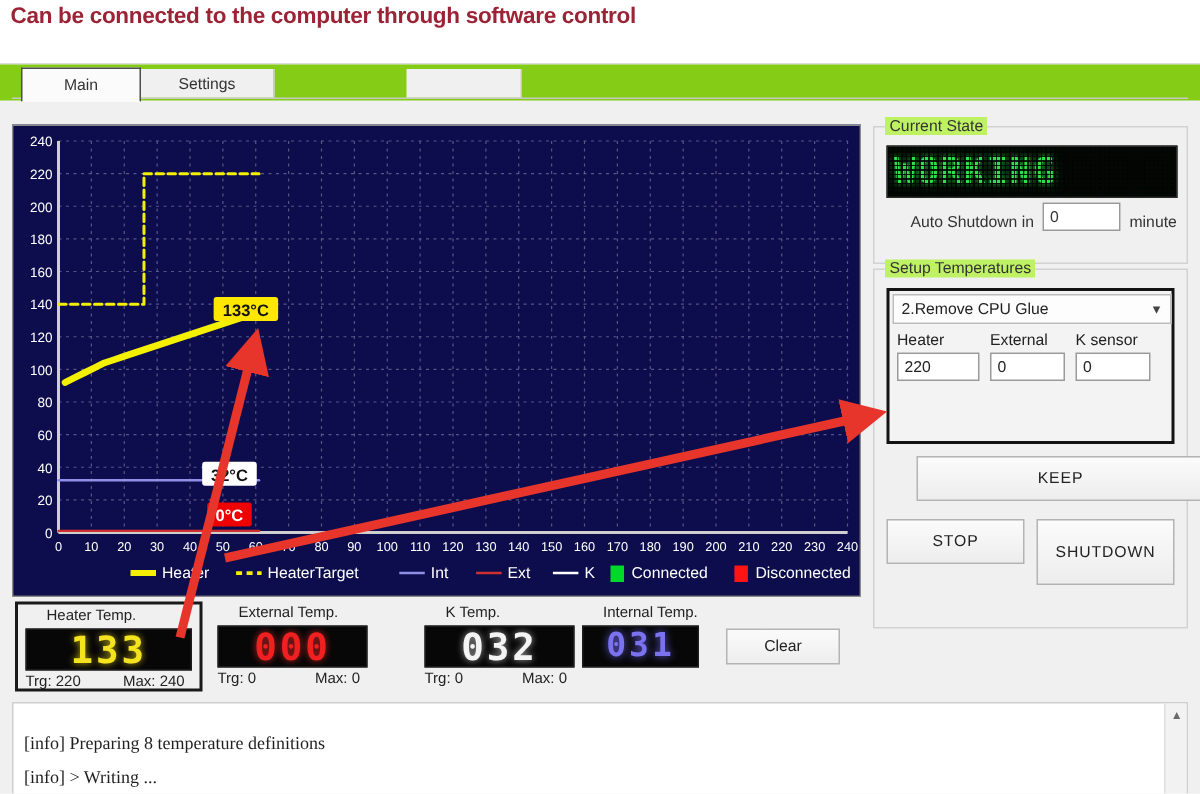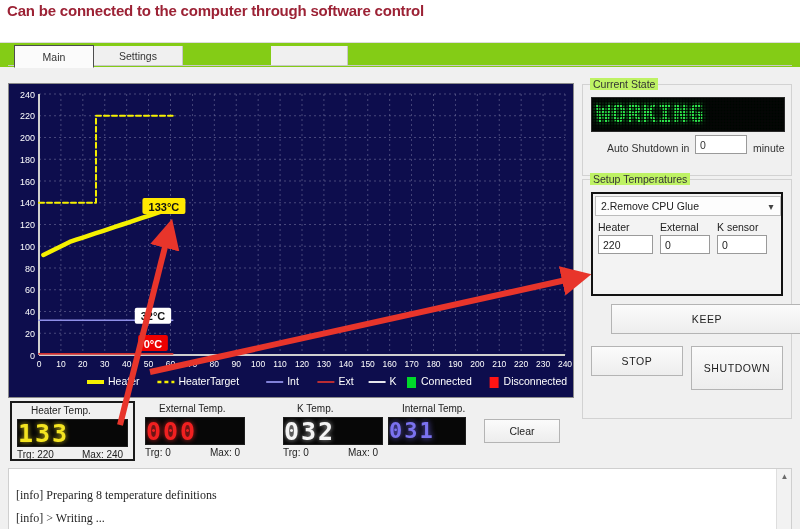--- a/index.html
+++ b/index.html
@@ -157,21 +157,21 @@
   .ro{
     position:absolute;top:358px;height:60px;
   }
   .ro-hl{
     border:2px solid #1a1a1a;background:#f0f0f0;box-sizing:border-box;
   }
   .ro-cap{position:absolute;left:19px;top:2px;font-size:10px;color:#222;white-space:nowrap;}
   .seg-box{
     position:absolute;left:5px;top:16px;
     background:#070707;border:1px solid #1d1d1d;box-sizing:border-box;
-    display:flex;align-items:center;
+    display:flex;align-items:center;justify-content:center;
     overflow:hidden;
   }
   .seg-txt{
     font-family:"DejaVu Sans Mono", monospace;
     font-size:25px;font-weight:700;letter-spacing:2px;line-height:1;
   }
   .seg-y{color:#f4e420;text-shadow:0 0 5px rgba(230,210,20,.8);}
   .seg-r{color:#f02020;text-shadow:0 0 5px rgba(240,40,40,.8);}
   .seg-w{color:#f4f4f4;text-shadow:0 0 5px rgba(230,230,230,.7);}
   .seg-b{color:#7b72f0;text-shadow:0 0 6px rgba(110,100,240,.9);}

